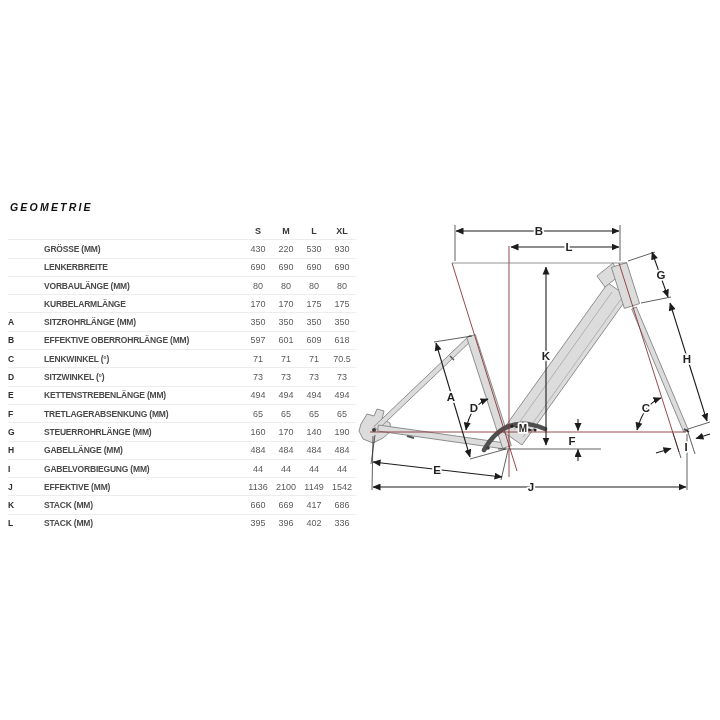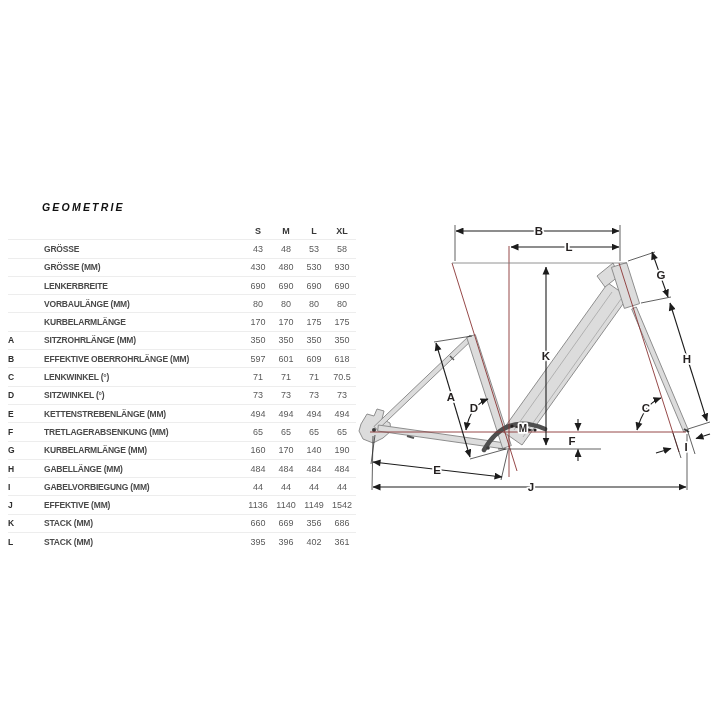--- a/index.html
+++ b/index.html
@@ -1,19 +1,19 @@
 <!DOCTYPE html>
 <html><head>
 <meta charset="utf-8">
 <style>
   html,body{margin:0;padding:0;background:#fff;}
   #page{position:relative;width:720px;height:720px;background:#ffffff;overflow:hidden;
         font-family:"Liberation Sans",sans-serif;}
   #title{position:absolute;left:10px;top:201px;font-size:10.5px;font-weight:800;
-         font-style:italic;letter-spacing:2.2px;color:#111;margin-left:32px;}
+         font-style:italic;letter-spacing:2.2px;color:#111;}
   #geo-table{position:absolute;left:8px;top:222px;width:348px;}
   .geo-row{display:grid;grid-template-columns:36px 200px 28px 28px 28px 28px;
            align-items:center;height:17.3px;}
   .geo-row.data{border-top:1px solid #ededed;}
   .cell-letter{font-size:8.5px;font-weight:700;color:#2e2e2e;}
   .cell-label{font-size:8.5px;font-weight:600;letter-spacing:-0.2px;color:#4a4a4a;}
   .cell-val{font-size:9px;color:#5a5a5a;text-align:center;}
   .cell-head{font-size:9px;font-weight:700;color:#383838;text-align:center;}
   #diagram{position:absolute;left:355px;top:210px;width:365px;height:322px;}
   .dim{stroke:#1c1c1c;stroke-width:1.1;fill:none;}
@@ -35,31 +35,23 @@
       <div class="geo-row head">
         <span class="cell-letter"></span>
         <span class="cell-label"></span>
         <span class="cell-head">S</span>
         <span class="cell-head">M</span>
         <span class="cell-head">L</span>
         <span class="cell-head">XL</span>
       </div>
       <div class="geo-row data">
         <span class="cell-letter"></span>
-        <span class="cell-label">GRÖSSE</span>
-        <span class="cell-val">43</span>
-        <span class="cell-val">48</span>
-        <span class="cell-val">53</span>
-        <span class="cell-val">58</span>
-      </div>
-      <div class="geo-row data">
-        <span class="cell-letter"></span>
         <span class="cell-label">GRÖSSE (MM)</span>
         <span class="cell-val">430</span>
-        <span class="cell-val">480</span>
+        <span class="cell-val">220</span>
         <span class="cell-val">530</span>
         <span class="cell-val">930</span>
       </div>
       <div class="geo-row data">
         <span class="cell-letter"></span>
         <span class="cell-label">LENKERBREITE</span>
         <span class="cell-val">690</span>
         <span class="cell-val">690</span>
         <span class="cell-val">690</span>
         <span class="cell-val">690</span>
@@ -123,21 +115,21 @@
       <div class="geo-row data">
         <span class="cell-letter">F</span>
         <span class="cell-label">TRETLAGERABSENKUNG (MM)</span>
         <span class="cell-val">65</span>
         <span class="cell-val">65</span>
         <span class="cell-val">65</span>
         <span class="cell-val">65</span>
       </div>
       <div class="geo-row data">
         <span class="cell-letter">G</span>
-        <span class="cell-label">KURBELARMLÄNGE (MM)</span>
+        <span class="cell-label">STEUERROHRLÄNGE (MM)</span>
         <span class="cell-val">160</span>
         <span class="cell-val">170</span>
         <span class="cell-val">140</span>
         <span class="cell-val">190</span>
       </div>
       <div class="geo-row data">
         <span class="cell-letter">H</span>
         <span class="cell-label">GABELLÄNGE (MM)</span>
         <span class="cell-val">484</span>
         <span class="cell-val">484</span>
@@ -149,39 +141,39 @@
         <span class="cell-label">GABELVORBIEGUNG (MM)</span>
         <span class="cell-val">44</span>
         <span class="cell-val">44</span>
         <span class="cell-val">44</span>
         <span class="cell-val">44</span>
       </div>
       <div class="geo-row data">
         <span class="cell-letter">J</span>
         <span class="cell-label">EFFEKTIVE (MM)</span>
         <span class="cell-val">1136</span>
-        <span class="cell-val">1140</span>
+        <span class="cell-val">2100</span>
         <span class="cell-val">1149</span>
         <span class="cell-val">1542</span>
       </div>
       <div class="geo-row data">
         <span class="cell-letter">K</span>
         <span class="cell-label">STACK (MM)</span>
         <span class="cell-val">660</span>
         <span class="cell-val">669</span>
-        <span class="cell-val">356</span>
+        <span class="cell-val">417</span>
         <span class="cell-val">686</span>
       </div>
       <div class="geo-row data">
         <span class="cell-letter">L</span>
         <span class="cell-label">STACK (MM)</span>
         <span class="cell-val">395</span>
         <span class="cell-val">396</span>
         <span class="cell-val">402</span>
-        <span class="cell-val">361</span>
+        <span class="cell-val">336</span>
       </div>
     </div>
 
   <svg id="diagram" viewBox="355 210 365 322" xmlns="http://www.w3.org/2000/svg">
     <defs>
       <marker id="arrE" markerWidth="9" markerHeight="8" refX="7.5" refY="3.5" orient="auto" markerUnits="userSpaceOnUse">
         <path d="M0,0 L8,3.5 L0,7 Z" fill="#1c1c1c"></path>
       </marker>
       <marker id="arrS" markerWidth="9" markerHeight="8" refX="0.5" refY="3.5" orient="auto" markerUnits="userSpaceOnUse">
         <path d="M8,0 L0,3.5 L8,7 Z" fill="#1c1c1c"></path>

